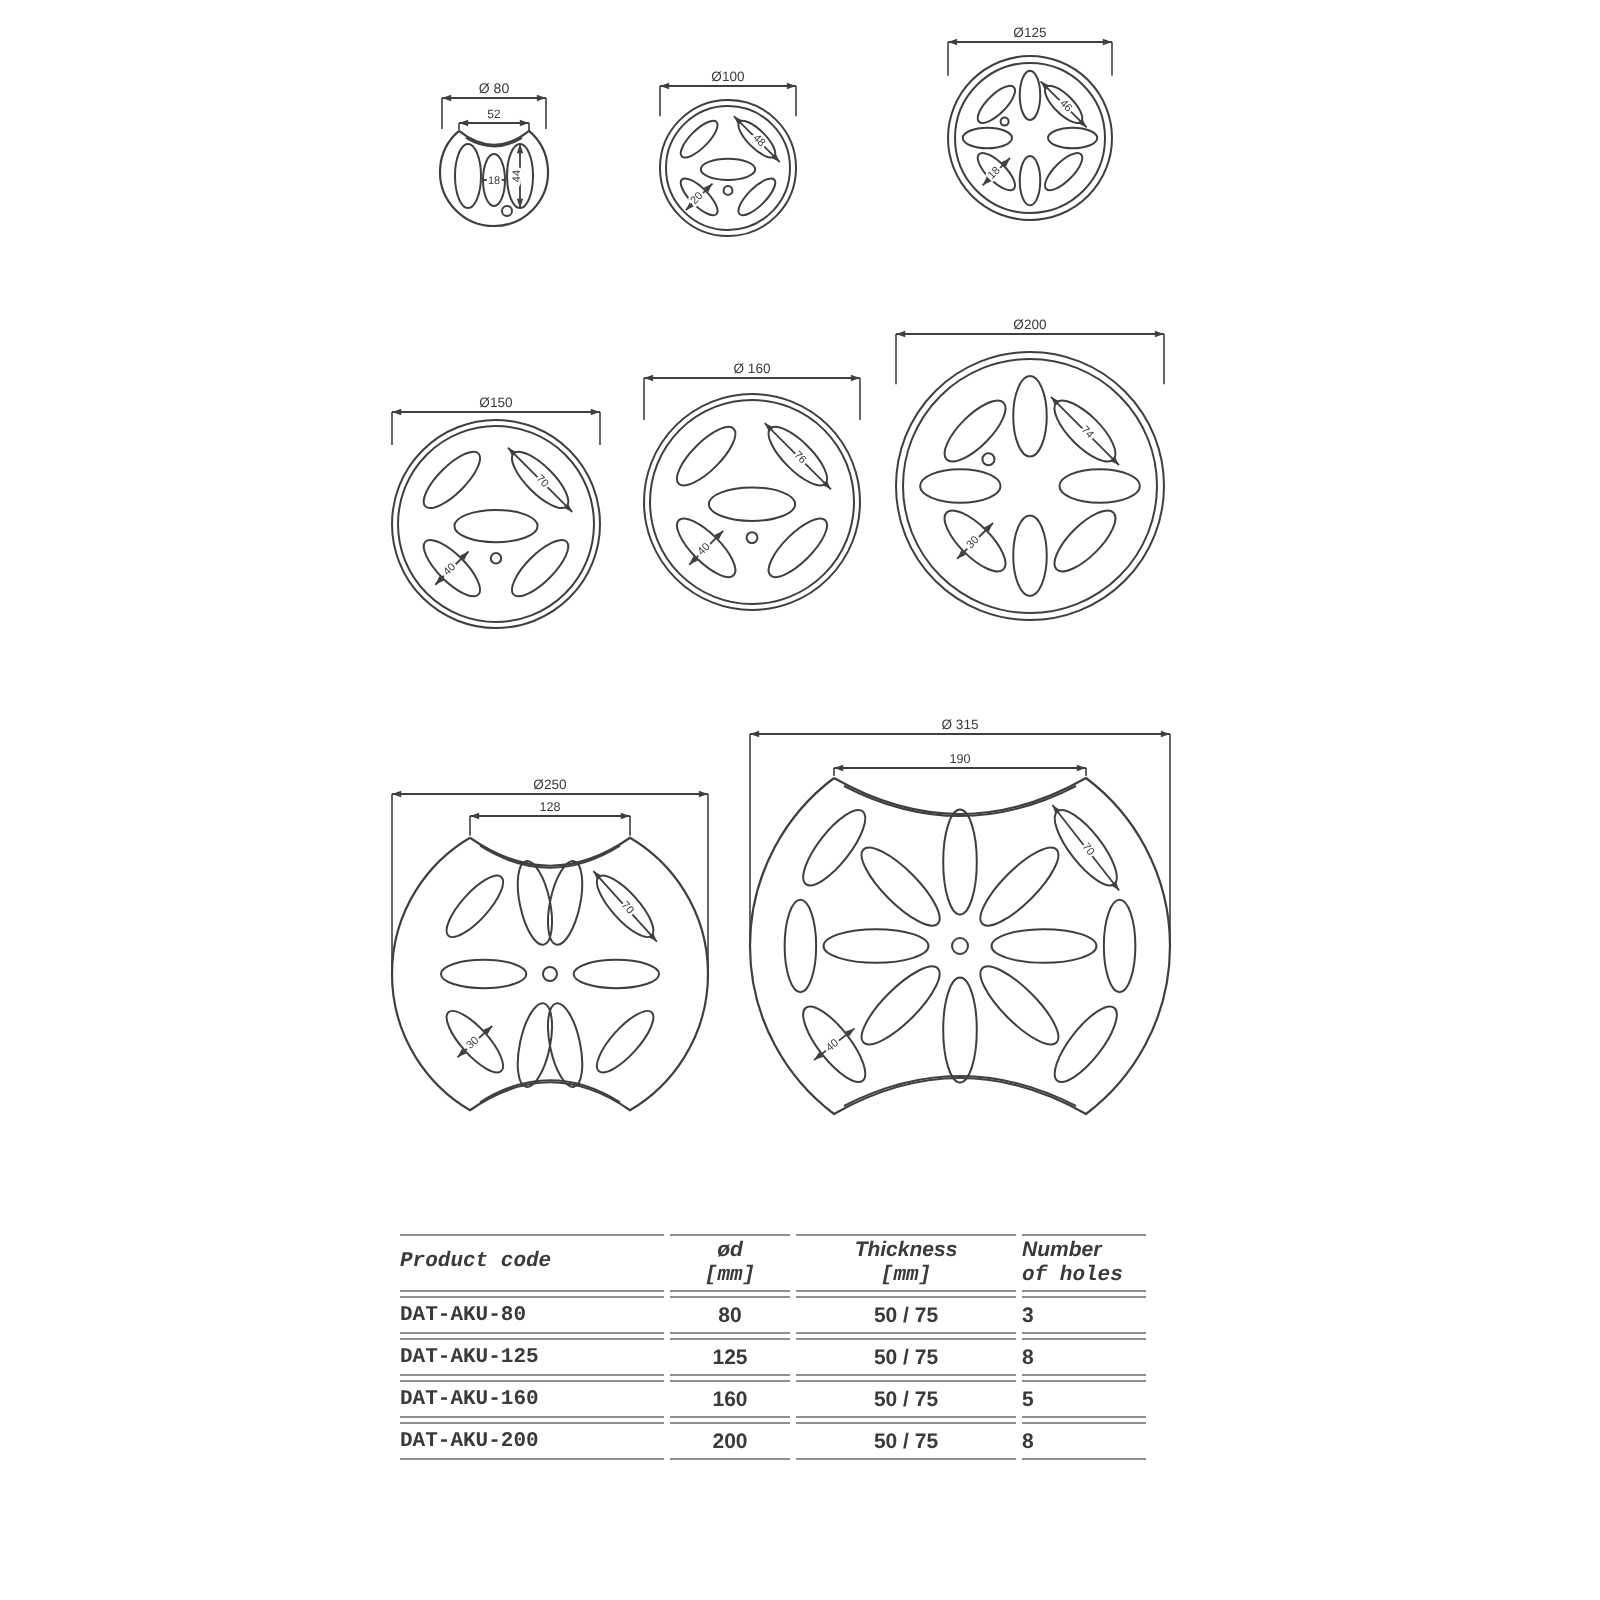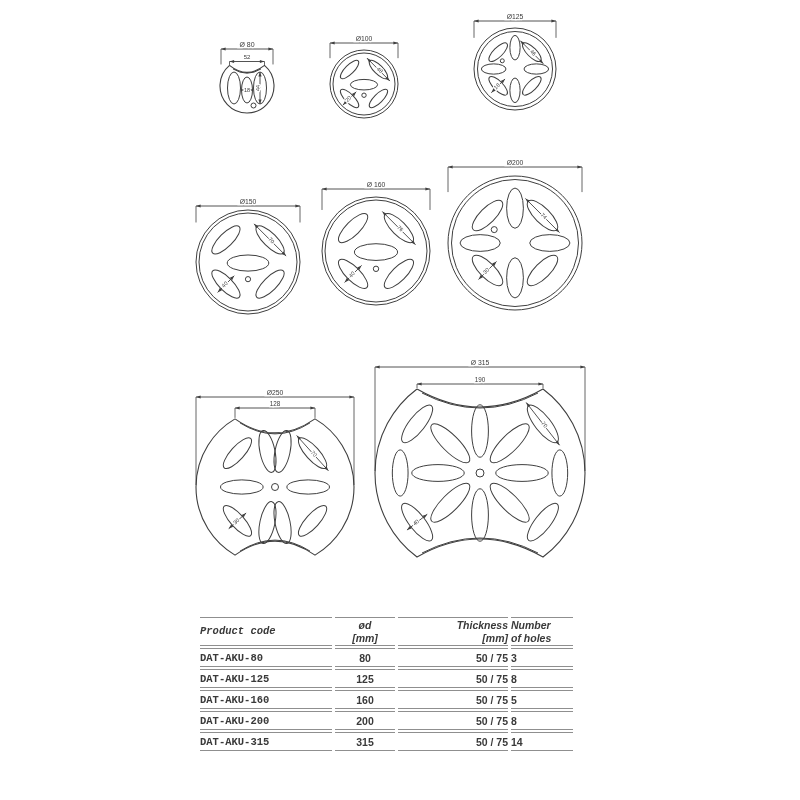--- a/index.html
+++ b/index.html
@@ -10,24 +10,24 @@
   table.product{position:absolute;left:197px;top:615px;border-collapse:separate;
         border-spacing:3px 2px;table-layout:fixed;color:#3a3a3a;font-size:10.5px;}
   table.product th, table.product td{
         border-top:1px solid #8f8f8f;border-bottom:1px solid #8f8f8f;
         font-weight:600;padding:0;vertical-align:middle;}
   table.product th{font-style:italic;height:27px;line-height:1.2;}
   table.product td{height:17px;}
   .c0{width:132px;text-align:left;}
   th.c0,td.c0{padding-left:8px;font-family:Liberation Mono, monospace;}
   .c1{width:60px;text-align:center;}
-  .c2{width:110px;text-align:right;}
+  .c2{width:110px;text-align:center;}
   th.c3{width:62px;text-align:left;padding-left:3px;}
   td.c3{width:62px;text-align:left;padding-left:26px;}
-  .sub{display:block;font-style:italic;}
+  .sub{display:block;font-style:italic;font-family:Liberation Mono, monospace;}
 </style>
 </head>
 <body>
 
 <div class="page">
   <svg id="drawings-svg" width="800" height="800" viewBox="0 0 800 800">
       <g>
         <path d="M 229.5 65.43911480504791 A 27 27 0 1 0 264.5 65.43911480504791 Q 247 79.43911480504791 229.5 65.43911480504791" fill="none" stroke="#3f3f3f" stroke-width="1.1"></path>
         <path d="M 233 68.93911480504791 Q 247 77.43911480504791 261 68.93911480504791" fill="none" stroke="#3f3f3f" stroke-width="1"></path>
         <ellipse cx="234" cy="88" rx="6.5" ry="16" fill="none" stroke="#3f3f3f" stroke-width="1"></ellipse>
@@ -339,21 +339,15 @@
           <td class="c1">160</td>
           <td class="c2">50 / 75</td>
           <td class="c3">5</td>
         </tr>
         <tr>
           <td class="c0">DAT-AKU-200</td>
           <td class="c1">200</td>
           <td class="c2">50 / 75</td>
           <td class="c3">8</td>
         </tr>
-        <tr>
-          <td class="c0">DAT-AKU-315</td>
-          <td class="c1">315</td>
-          <td class="c2">50 / 75</td>
-          <td class="c3">14</td>
-        </tr>
       </tbody>
   </table>
 </div>
 
 </body></html>

